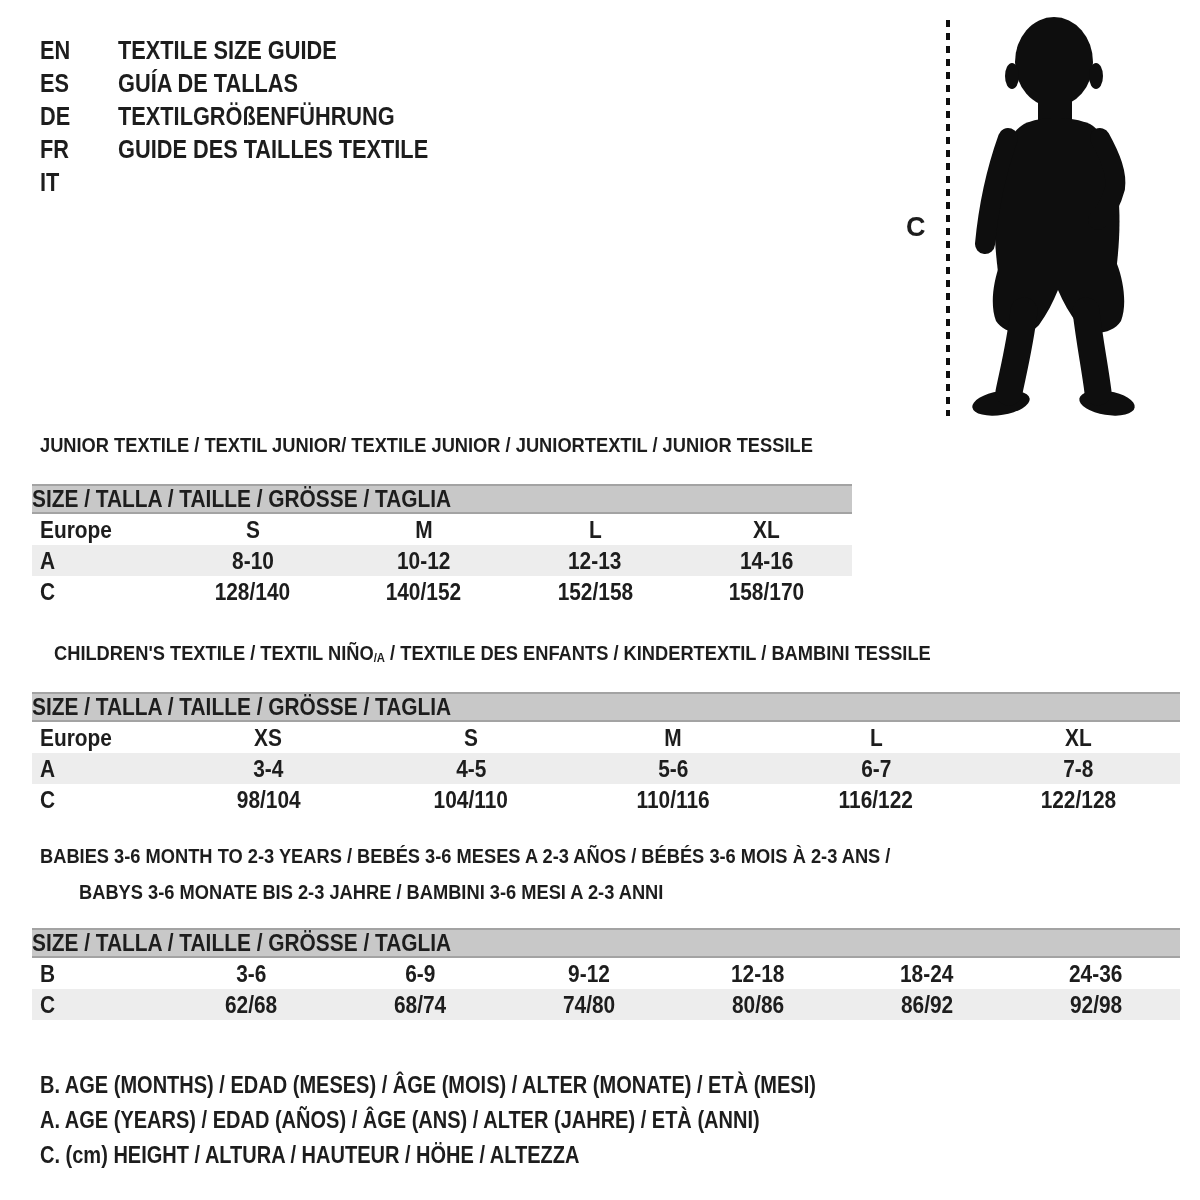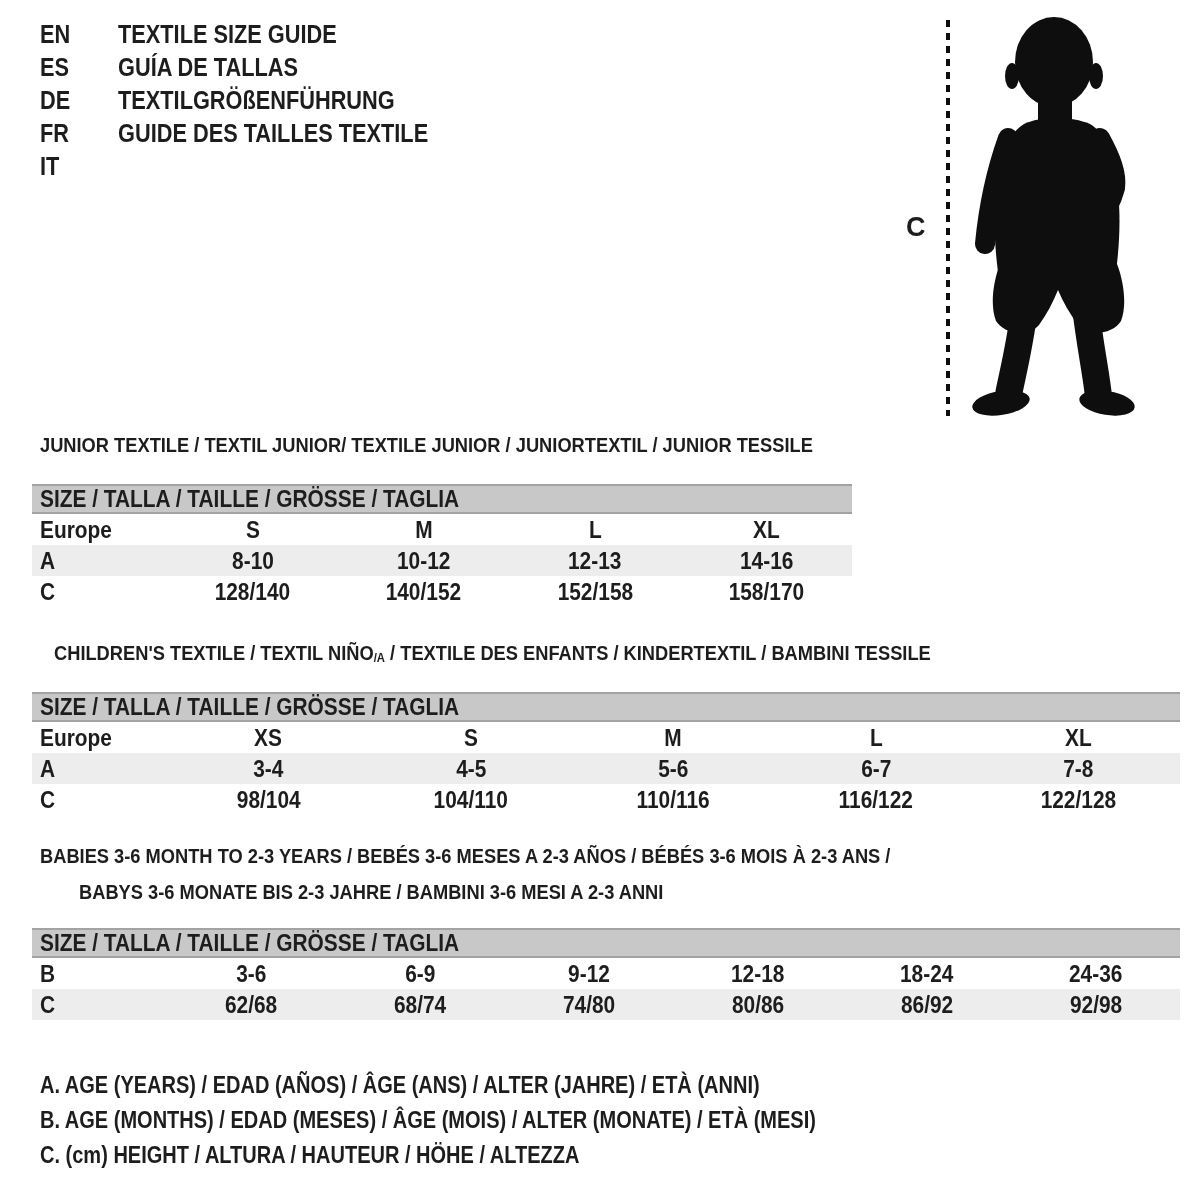--- a/index.html
+++ b/index.html
@@ -7,21 +7,21 @@
     width:1200px; height:1200px; position:relative; overflow:hidden;
     background:#ffffff;
     font-family:"Liberation Sans", sans-serif;
     font-weight:bold;
     color:var(--text,#1d1d1d);
   }
   .abs { position:absolute; }
   .cond { display:inline-block; transform:scaleX(0.87); transform-origin:0 50%; white-space:nowrap; }
 
   
-  .lang-block { left:40px; top:18px; }
+  .lang-block { left:40px; top:34px; }
   .lang-row { display:flex; height:33px; align-items:center; font-size:25px; }
   .lang-code { width:78px; }
 
   
   .baby-svg { left:960px; top:16px; color:var(--sil,#0e0e0e); }
   .dash-line {
     left:946px; top:20px; width:4px; height:396px;
     background:repeating-linear-gradient(to bottom, var(--sil,#0e0e0e) 0 7px, transparent 7px 13px);
   }
   .dim-label { left:906px; top:212px; font-size:27px; }
@@ -36,21 +36,21 @@
 
   
   .table { position:absolute; left:32px; }
   #table-0 { top:484px; width:820px; }
   #table-1 { top:692px; width:1148px; }
   #table-2 { top:928px; width:1148px; }
   .size-bar {
     height:26px; background:var(--bar-bg,#c8c8c8);
     border-top:2px solid var(--bar-border,#a3a3a3);
     border-bottom:2px solid var(--bar-border,#a3a3a3);
-    display:flex; align-items:center; padding-left:8px; font-size:24px;
+    display:flex; align-items:center; font-size:24px;
   }
   .t-row { display:flex; height:31px; align-items:center; font-size:24px; }
   .t-row.shaded { background:var(--row-alt,#ededed); }
   .t-label { width:127px; padding-left:8px; box-sizing:content-box; }
   .t-cell { flex:1; text-align:center; }
   .t-cell .cond { transform-origin:50% 50%; }
 
   
   .legend { left:40px; top:1068px; }
   .legend-line { height:35px; display:flex; align-items:center; font-size:23px; }
@@ -189,21 +189,21 @@
       <div class="t-cell"><span class="cond">68/74</span></div>
       <div class="t-cell"><span class="cond">74/80</span></div>
       <div class="t-cell"><span class="cond">80/86</span></div>
       <div class="t-cell"><span class="cond">86/92</span></div>
       <div class="t-cell"><span class="cond">92/98</span></div>
     </div>
   </div>
 
 <div class="abs legend">
   <div class="legend-line">
+      <span class="cond">B. AGE (MONTHS) / EDAD (MESES) / ÂGE (MOIS) / ALTER (MONATE) / ETÀ (MESI)</span>
+    </div>
+  <div class="legend-line">
       <span class="cond">A. AGE (YEARS) / EDAD (AÑOS) / ÂGE (ANS) / ALTER (JAHRE) / ETÀ (ANNI)</span>
-    </div>
-  <div class="legend-line">
-      <span class="cond">B. AGE (MONTHS) / EDAD (MESES) / ÂGE (MOIS) / ALTER (MONATE) / ETÀ (MESI)</span>
     </div>
   <div class="legend-line">
       <span class="cond">C. (cm) HEIGHT / ALTURA / HAUTEUR / HÖHE / ALTEZZA</span>
     </div>
 </div>
 
 </body></html>

